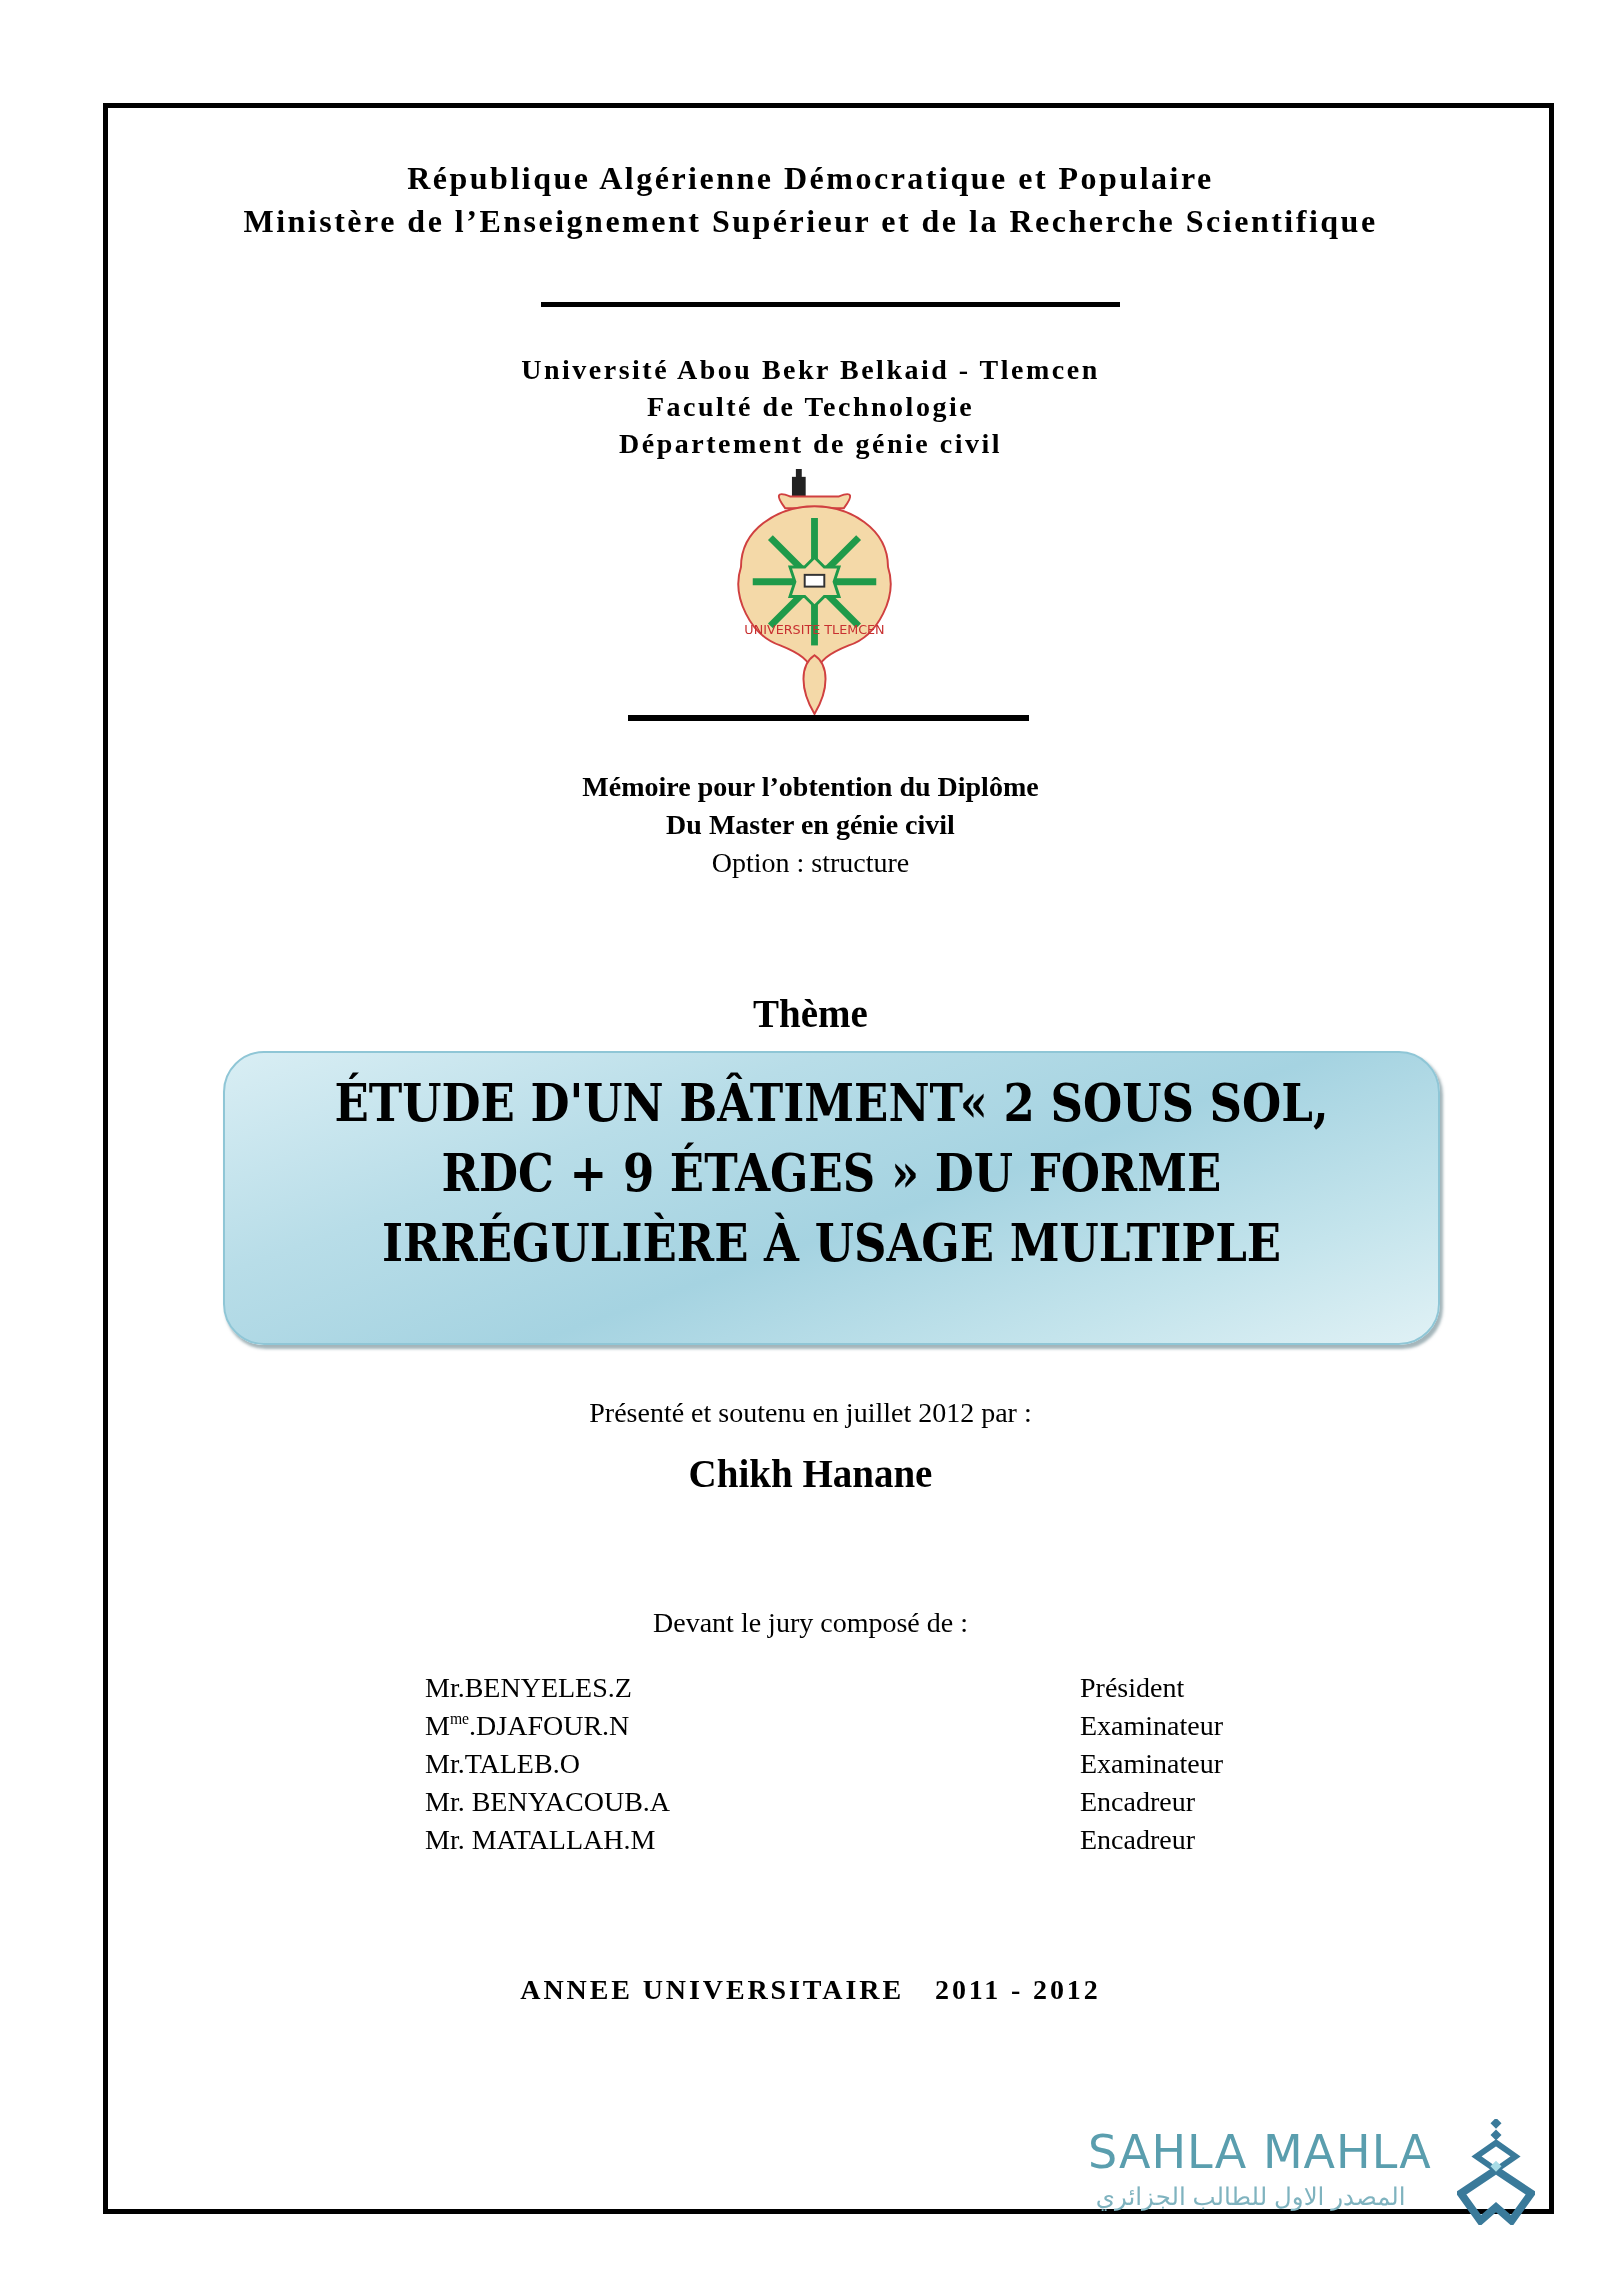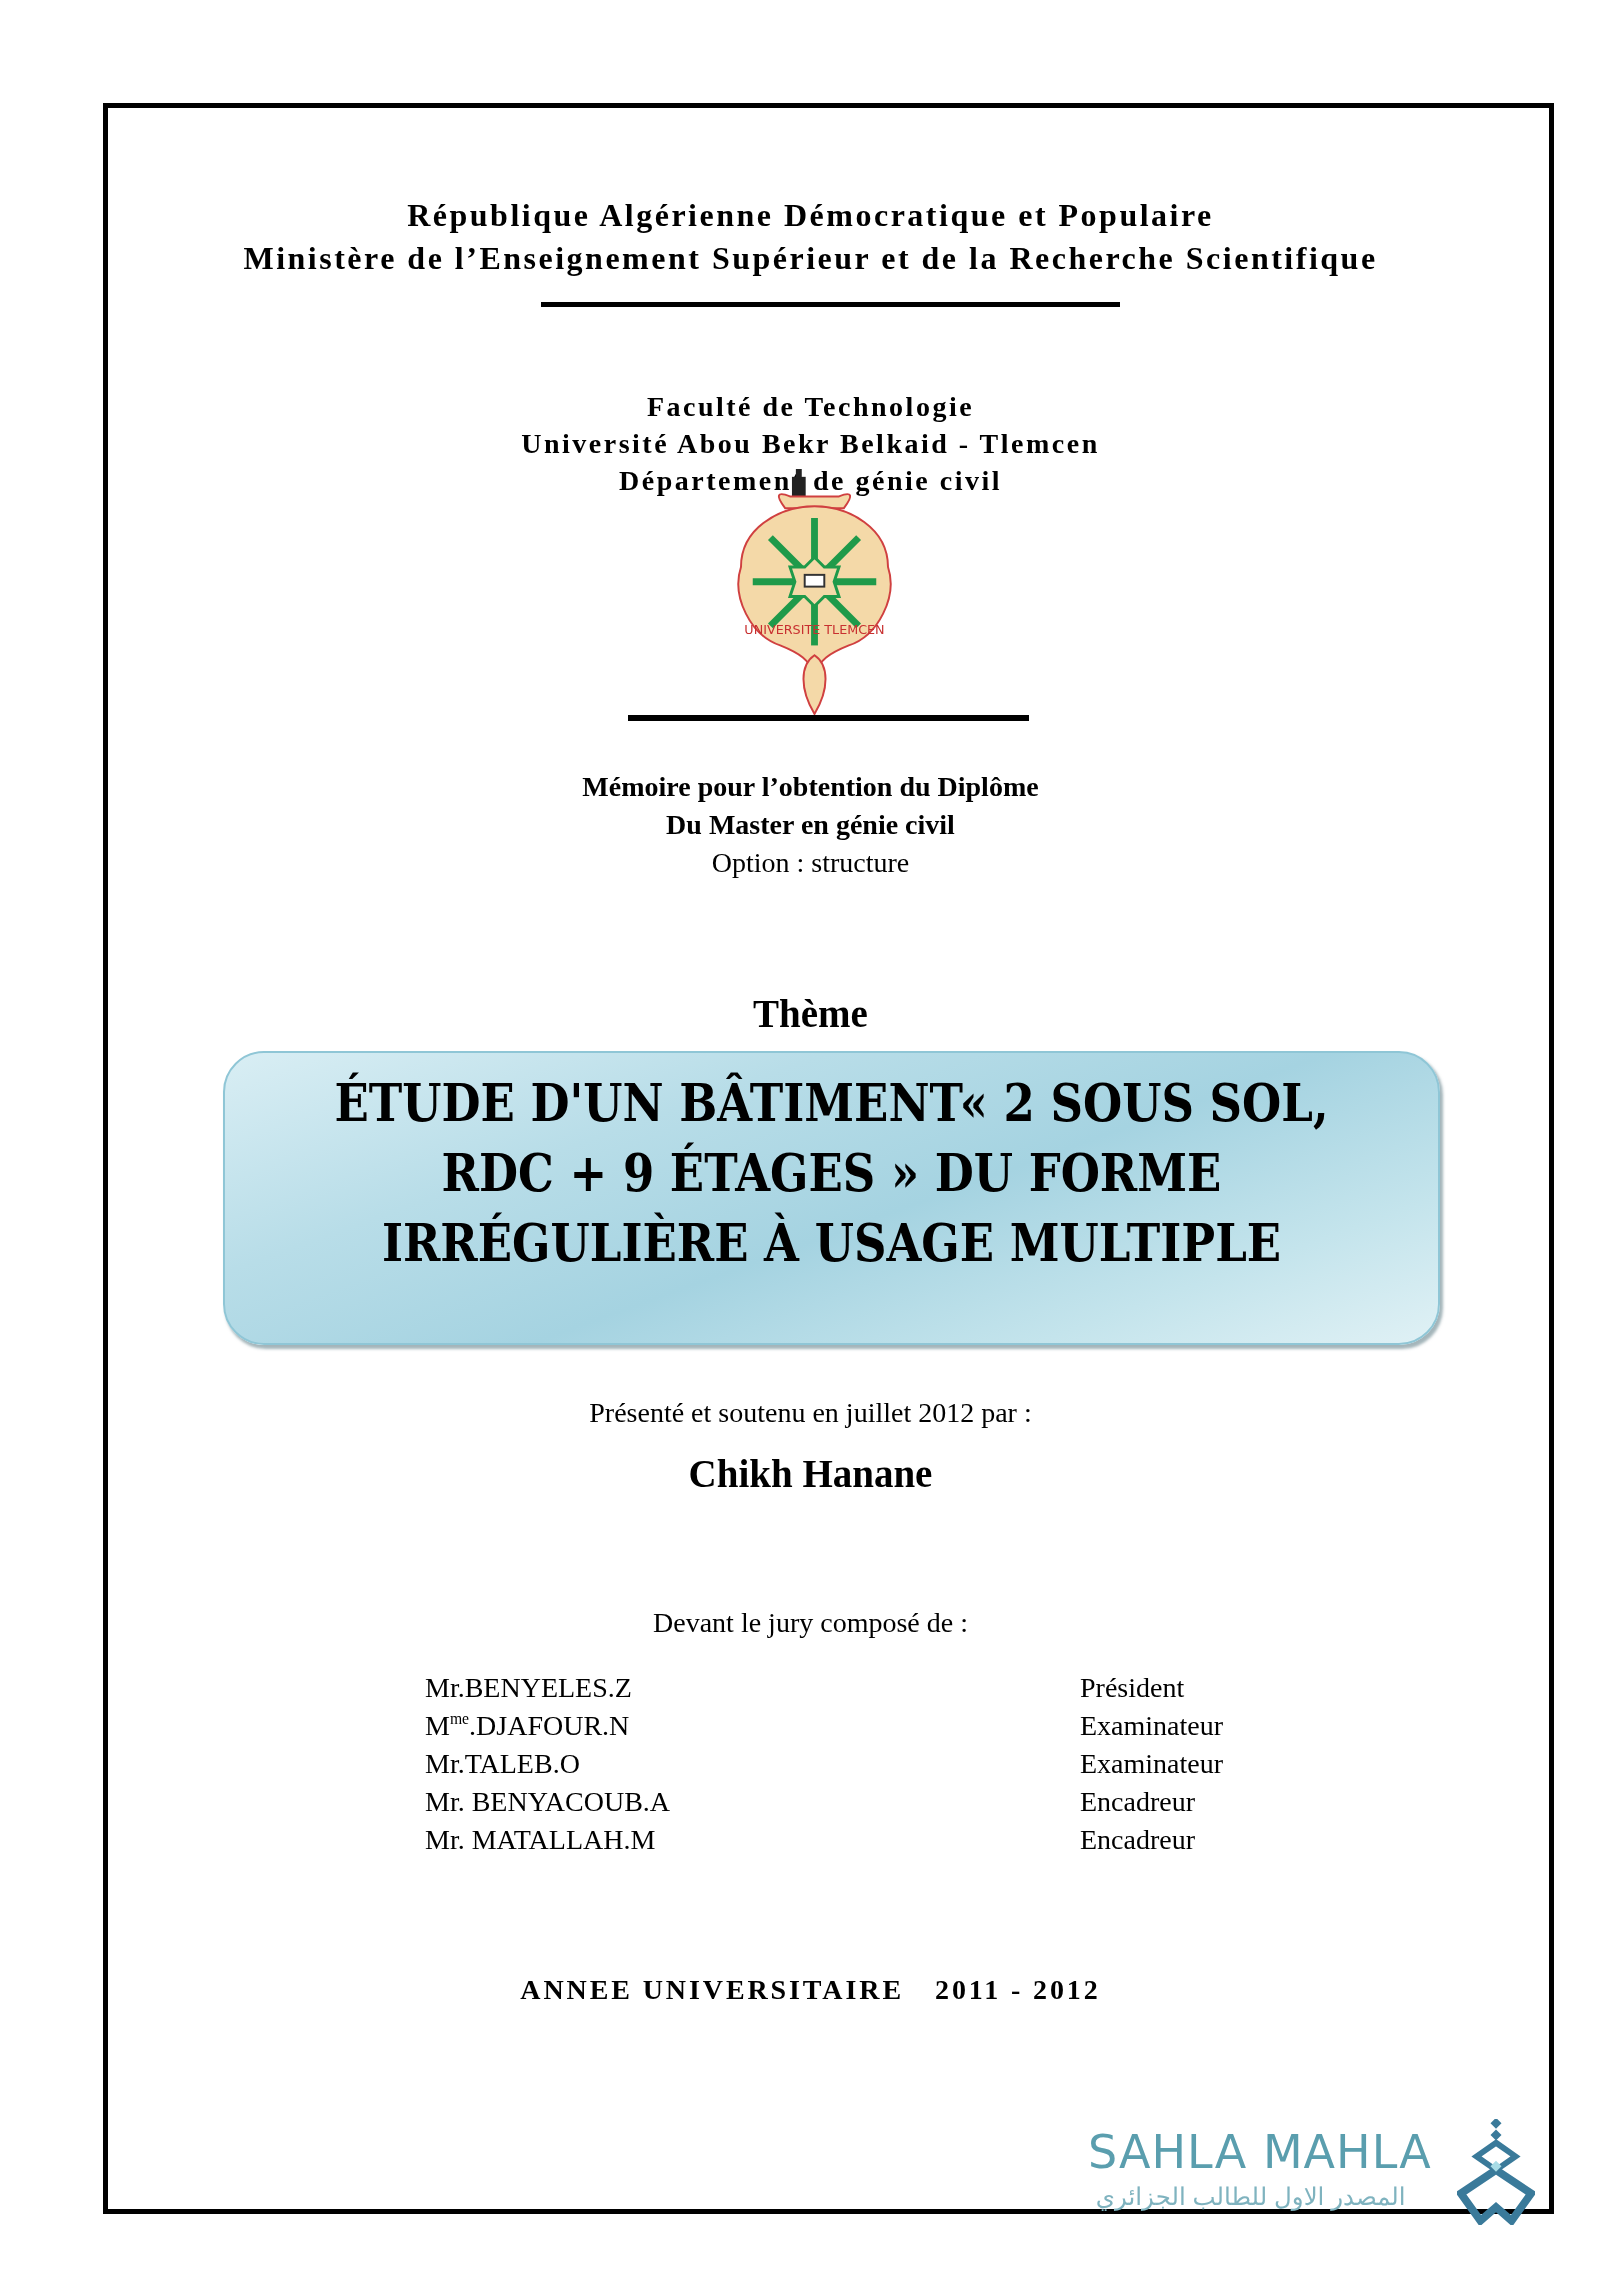--- a/index.html
+++ b/index.html
@@ -1,21 +1,21 @@
 <!DOCTYPE html>
 <html><head>
 <meta charset="utf-8">
 <style>
   html, body { margin:0; padding:0; background:#ffffff; }
   body { width:1621px; height:2293px; position:relative; overflow:hidden;
          font-family:"Liberation Serif", "DejaVu Serif", serif; color:#000; }
   .frame { position:absolute; left:103px; top:103px; width:1441px; height:2101px;
            border:5.9px solid #000; }
   .center { position:absolute; left:0; width:1621px; text-align:center; }
-  .spaced { letter-spacing:2.5px; font-weight:bold;margin-top:37px; }
+  .spaced { letter-spacing:2.5px; font-weight:bold; }
   .rule { position:absolute; background:#000; }
   .h1 { font-size:32px; line-height:43px; }
   .h2 { font-size:28px; line-height:37px; }
   .b { font-weight:bold; }
   .body28 { font-size:28px; line-height:38px; }
   .logo { position:absolute; left:731px; top:469px; width:167px; height:247px; }
   .title-box { position:absolute; left:223px; top:1051px; width:1213px; height:290px;
     border-radius:41px; border:2px solid #8fc6d6;
     background:linear-gradient(160deg,#d9eef4 0%,#b8dde8 30%,#a5d3e1 55%,#c4e4ec 80%,#e0f1f5 100%);
     box-shadow:2.9px 3.9px 2.9px rgba(90,120,130,0.55); }
@@ -38,22 +38,22 @@
 <div class="frame"></div>
 
 <div class="center h1 spaced" style="top:157px;">
   <div>République Algérienne Démocratique et Populaire</div>
   <div>Ministère de l’Enseignement Supérieur et de la Recherche Scientifique</div>
 </div>
 
 <div class="rule" style="left:541px; top:302px; width:579px; height:4.9px;"></div>
 
 <div class="center h2 spaced" style="top:351px;">
+  <div>Université Abou Bekr Belkaid - Tlemcen</div>
   <div>Faculté de Technologie</div>
-  <div>Université Abou Bekr Belkaid - Tlemcen</div>
   <div>Département de génie civil</div>
 </div>
 
 <svg class="logo" viewBox="0 0 170 252">
   <rect x="62" y="8" width="14" height="30" fill="#222"></rect>
   <rect x="66" y="0" width="6" height="10" fill="#222"></rect>
   <path d="M55 40 Q40 20 60 28 L110 28 Q130 20 115 40 Z" fill="#f4d9a8" stroke="#d04040" stroke-width="2"></path>
   <path d="M85 38 C120 38 160 60 160 100 C170 130 150 170 120 180 C100 188 90 195 85 210 C80 195 70 188 50 180 C20 170 0 130 10 100 C10 60 50 38 85 38 Z" fill="#f4d9a8" stroke="#d04040" stroke-width="2"></path>
   <g stroke="#1f9a4a" stroke-width="7" fill="none">
     <line x1="85" y1="50" x2="85" y2="180"></line>

